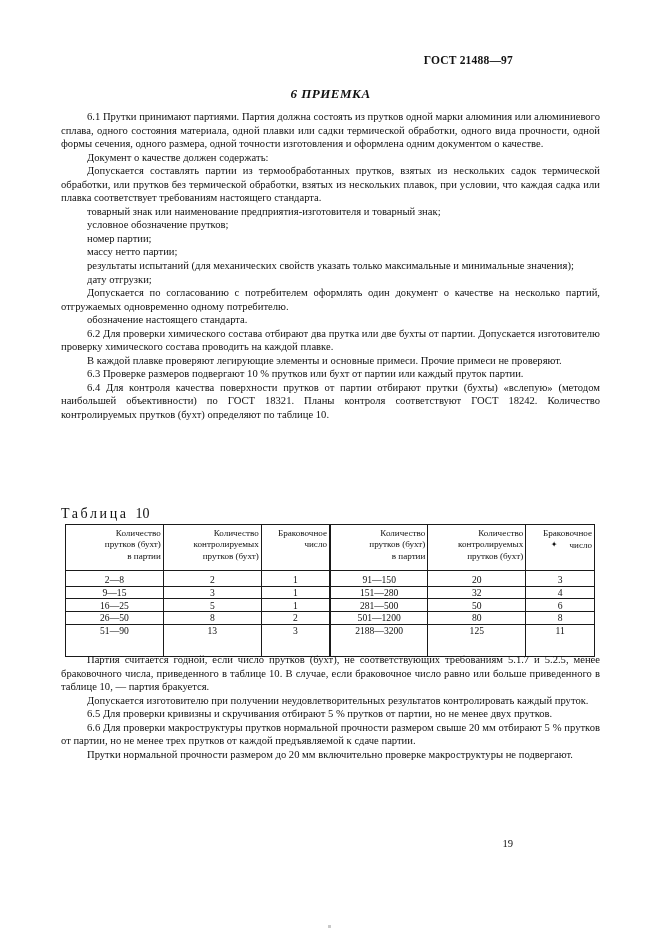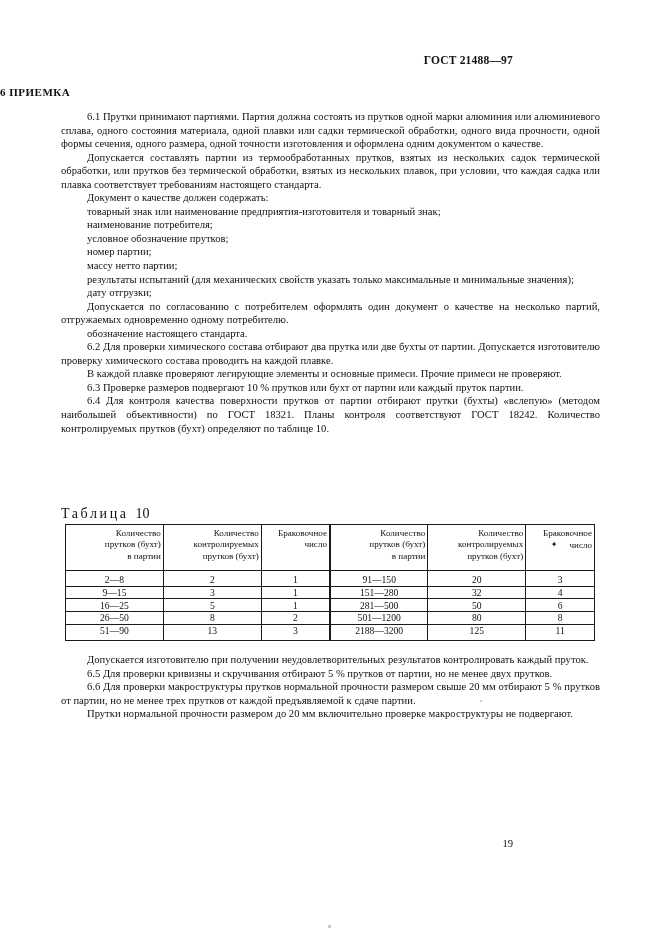--- a/index.html
+++ b/index.html
@@ -36,23 +36,25 @@
     letter-spacing: 0.2px;
     white-space: nowrap;
   }
 
   
   .section-title {
     position: absolute;
     top: 86px;
     left: 0;
     width: 661px;
-    font-size: 11px;
+    text-align: center;
+    font-size: 13px;
     font-weight: bold;
     letter-spacing: 0.5px;
+    font-style: italic;
   }
 
   
   .col {
     position: absolute;
     left: 61px;
     width: 539px;
   }
   .col.upper { top: 110px; }
   .col.lower { top: 653px; }
@@ -102,21 +104,21 @@
     padding: 3px 2px 7px 2px;
   }
   table.data td {
     text-align: center;
     vertical-align: middle;
     padding: 0 2px;
     height: 11.6px;
     font-size: 9.6px;
   }
   table.data tbody tr:first-child td { padding-top: 3px; }
-  table.data tbody tr:last-child  td { padding-bottom: 4px; }
+  table.data tbody tr:last-child  td { padding-bottom: 20px; }
 
   
   table.data .split-left  { border-right: 2px solid #1a1a1a; }
   table.data .hdr-line { display: block; }
   .mark {
     display: inline-block;
     margin-right: 12px;
     font-size: 8px;
     vertical-align: 1px;
   }
@@ -136,24 +138,23 @@
 <body>
 
 <div class="page">
 
   <div class="running-head">ГОСТ 21488—97</div>
 
   <div class="section-title">6 ПРИЕМКА</div>
 
   <div class="col upper">
     <p class="ind">6.1 Прутки принимают партиями. Партия должна состоять из прутков одной марки алюминия или алюминиевого сплава, одного состояния материала, одной плавки или садки термической обработки, одного вида прочности, одной формы сечения, одного размера, одной точности изготовления и оформлена одним документом о качестве.</p>
+    <p class="ind">Документ о качестве должен содержать:</p>
     <p class="ind">Допускается составлять партии из термообработанных прутков, взятых из нескольких садок термической обработки, или прутков без термической обработки, взятых из нескольких плавок, при условии, что каждая садка или плавка соответствует требованиям настоящего стандарта.</p>
-    <p class="ind">Документ о качестве должен содержать:</p>
     <p class="ind">товарный знак или наименование предприятия-изготовителя и товарный знак;</p>
-    <p class="ind">наименование потребителя;</p>
     <p class="ind">условное обозначение прутков;</p>
     <p class="ind">номер партии;</p>
     <p class="ind">массу нетто партии;</p>
     <p class="ind">результаты испытаний (для механических свойств указать только максимальные и минимальные значения);</p>
     <p class="ind">дату отгрузки;</p>
     <p class="ind">Допускается по согласованию с потребителем оформлять один документ о качестве на несколько партий, отгружаемых одновременно одному потребителю.</p>
     <p class="ind">обозначение настоящего стандарта.</p>
     <p class="ind">6.2 Для проверки химического состава отбирают два прутка или две бухты от партии. Допускается изготовителю проверку химического состава проводить на каждой плавке.</p>
     <p class="ind">В каждой плавке проверяют легирующие элементы и основные примеси. Прочие примеси не проверяют.</p>
     <p class="ind">6.3 Проверке размеров подвергают 10 % прутков или бухт от партии или каждый пруток партии.</p>
@@ -247,20 +248,21 @@
           <td class="split-left">3</td>
           <td>2188—3200</td>
           <td>125</td>
           <td>11</td>
         </tr>
       </tbody>
     </table>
   </div>
 
   <div class="col lower">
+    <p class="ind">Партия считается годной, если число прутков (бухт), не соответствующих требованиям 5.1.7 и 5.2.5, менее браковочного числа, приведенного в таблице 10. В случае, если браковочное число равно или больше приведенного в таблице 10, — партия бракуется.</p>
     <p class="ind">Допускается изготовителю при получении неудовлетворительных результатов контролировать каждый пруток.</p>
     <p class="ind">6.5 Для проверки кривизны и скручивания отбирают 5 % прутков от партии, но не менее двух прутков.</p>
     <p class="ind">6.6 Для проверки макроструктуры прутков нормальной прочности размером свыше 20 мм отбирают 5 % прутков от партии, но не менее трех прутков от каждой предъявляемой к сдаче партии.</p>
     <p class="ind">Прутки нормальной прочности размером до 20 мм включительно проверке макроструктуры не подвергают.</p>
   </div>
 
   <div class="folio">19</div>
 
   <div class="speck" style="left:480px; top:700px; width:2px; height:2px;"></div>
   <div class="speck" style="left:328px; top:925px; width:3px; height:3px;"></div>

